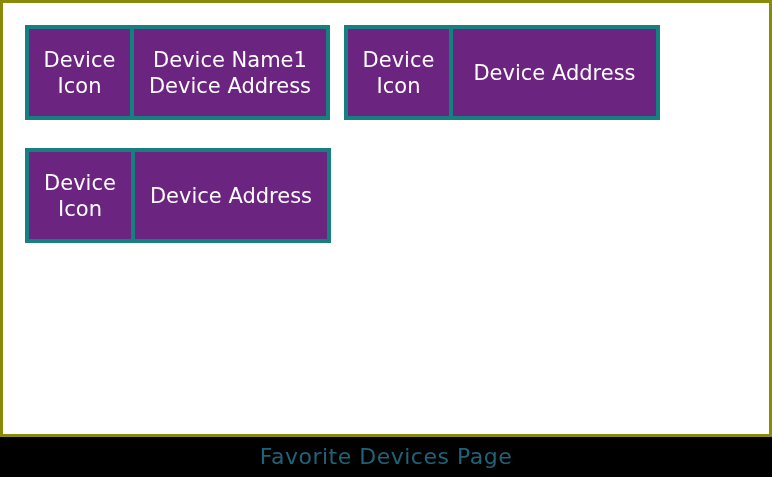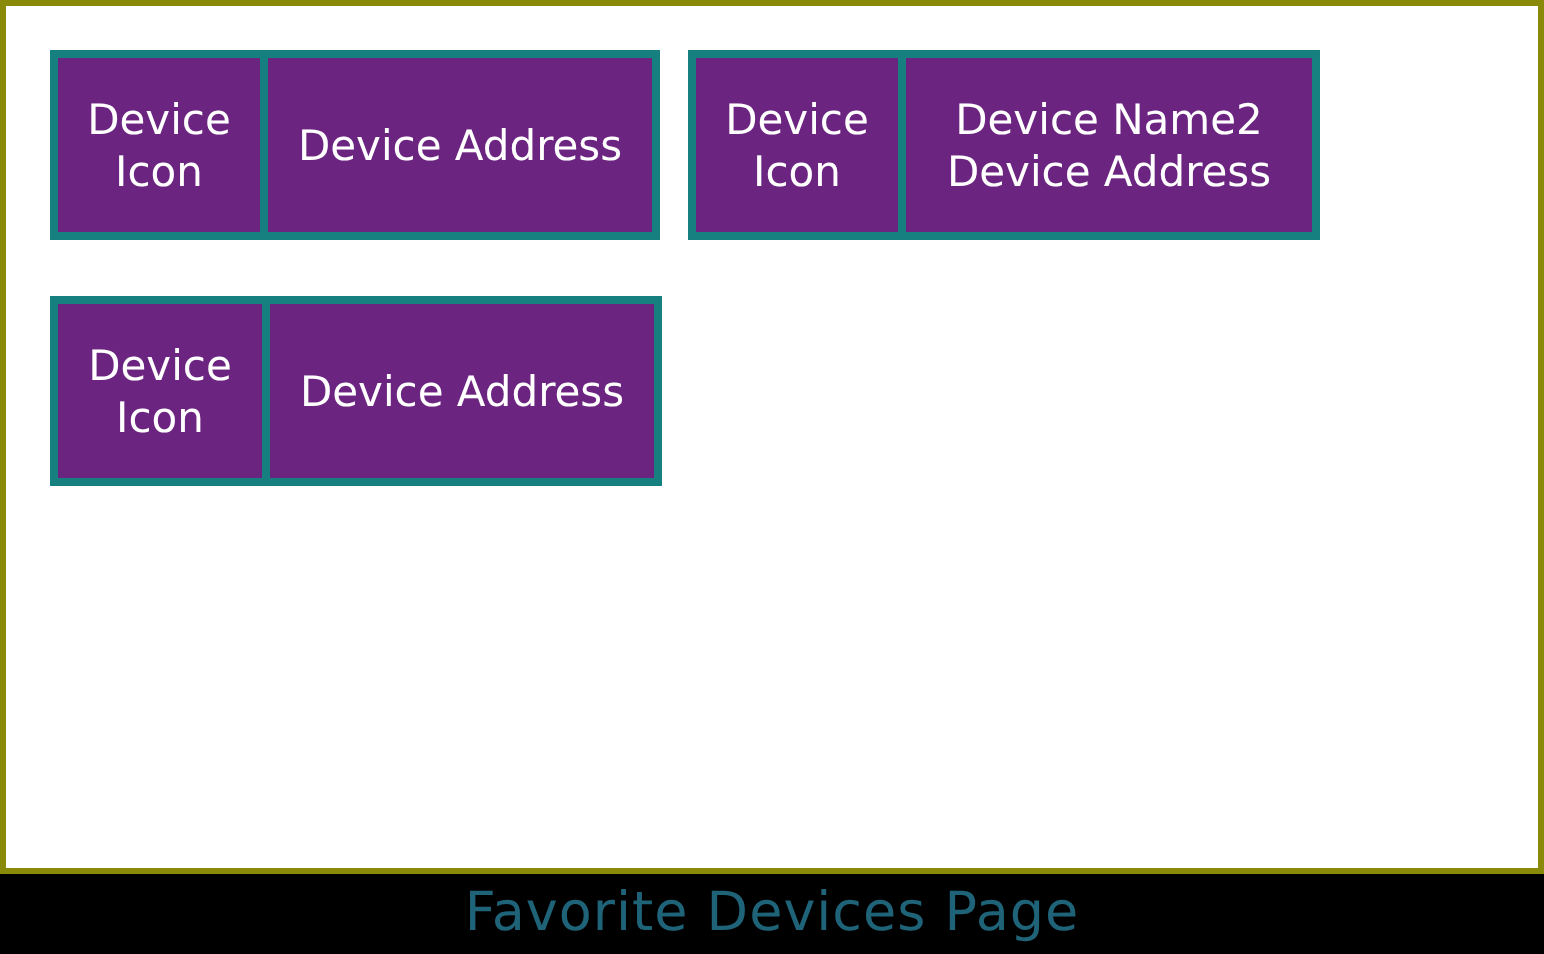--- a/index.html
+++ b/index.html
@@ -98,52 +98,52 @@
     top: 437px;
     width: 772px;
     height: 40px;
     background: #000000;
     display: flex;
     align-items: center;
     justify-content: center;
   }
   #caption-text {
     color: #1f6379;
-    font-size: 27px;
+    font-size: 22px;
     line-height: 32px;
     letter-spacing: 0.5px;
     white-space: nowrap;
   }
 </style>
 </head>
 <body>
 
 <div id="screen">
 
   <div id="page-panel">
 
     <div class="device-card" id="card-1">
       <div class="card-icon-cell">
         <span class="card-line">Device</span>
         <span class="card-line">Icon</span>
       </div>
       <div class="card-divider"></div>
       <div class="card-text-cell">
+        <span class="card-line">Device Name1</span>
         <span class="card-line">Device Address</span>
       </div>
     </div>
 
     <div class="device-card" id="card-2">
       <div class="card-icon-cell">
         <span class="card-line">Device</span>
         <span class="card-line">Icon</span>
       </div>
       <div class="card-divider"></div>
       <div class="card-text-cell">
-        <span class="card-line">Device Name2</span>
         <span class="card-line">Device Address</span>
       </div>
     </div>
 
     <div class="device-card" id="card-3">
       <div class="card-icon-cell">
         <span class="card-line">Device</span>
         <span class="card-line">Icon</span>
       </div>
       <div class="card-divider"></div>

